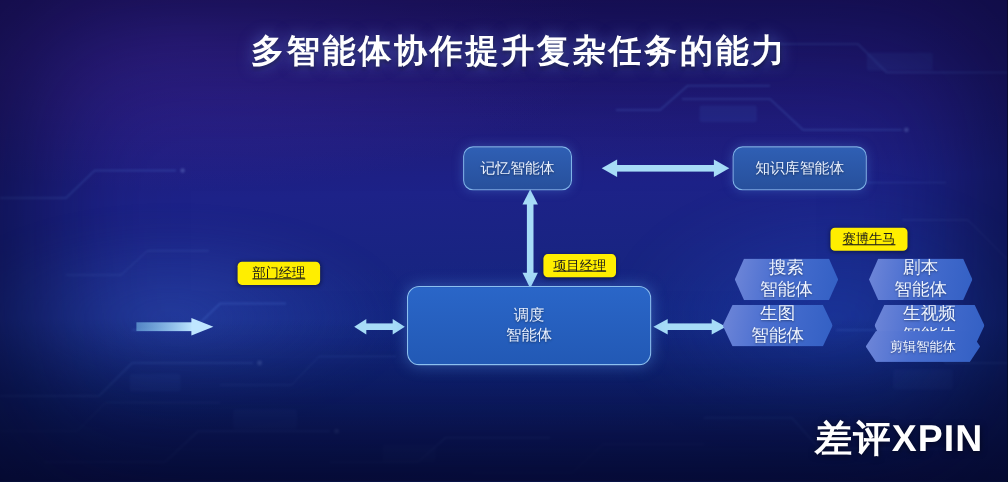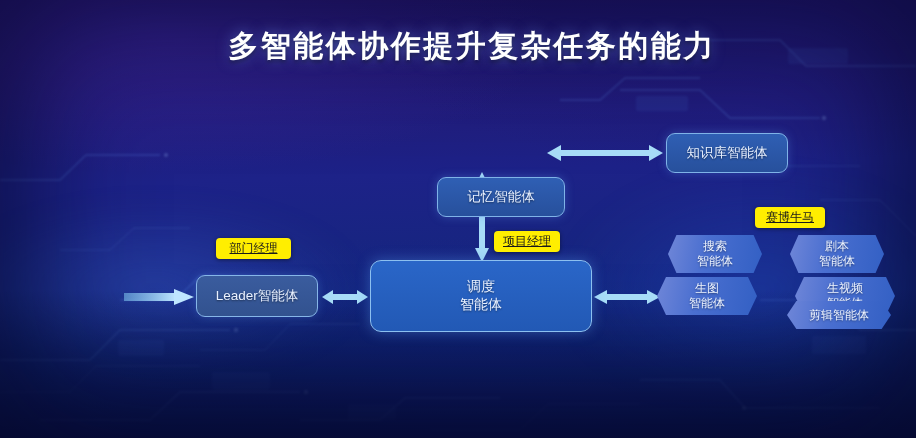--- a/index.html
+++ b/index.html
@@ -65,25 +65,24 @@
     align-items: center;
     justify-content: center;
     text-align: center;
     color: #e9f1ff;
     border-radius: 9px;
     border: 1px solid #7fb3e8;
     line-height: 1.28;
     text-shadow: 0 1px 2px rgba(0,0,0,0.45);
   }
   .node-mem {
-    left: 437px; top: 133px; width: 128px; height: 40px;
+    left: 421px; top: 133px; width: 99px; height: 40px;
     font-size: 13.5px;
     background: linear-gradient(180deg, #2f5fb4 0%, #27509c 100%);
     box-shadow: 0 0 10px rgba(90,150,230,0.35);
-    margin-top: 44px;
   }
   .node-kb {
     left: 666px; top: 133px; width: 122px; height: 40px;
     font-size: 13.5px;
     background: linear-gradient(180deg, #2f5fb4 0%, #27509c 100%);
     box-shadow: 0 0 10px rgba(90,150,230,0.35);
   }
   .node-leader {
     left: 196px; top: 275px; width: 122px; height: 42px;
     font-size: 13.5px;
@@ -131,21 +130,21 @@
   .tag-pm   { left: 494px; top: 231px; width: 66px; height: 21px; }
   .tag-cyber{ left: 755px; top: 207px; width: 70px; height: 21px; }
 
   
   .hex {
     position: absolute;
     box-sizing: border-box;
     display: flex; align-items: center; justify-content: center;
     text-align: center;
     color: #eef4ff;
-    font-size: 12px;
+    font-size: 16px;
     line-height: 1.25;
     background: linear-gradient(100deg, #6f86d8 0%, #4a6fd0 40%, #3360c4 100%);
     clip-path: polygon(9% 0%, 91% 0%, 100% 50%, 91% 100%, 9% 100%, 0% 50%);
     text-shadow: 0 1px 2px rgba(0,0,0,0.4);
   }
   .hex-wide { font-size: 12px; }
 
   .hex-search  { left: 668px; top: 235px; width: 94px; height: 38px; }
   .hex-script  { left: 790px; top: 235px; width: 94px; height: 38px; }
   .hex-image   { left: 657px; top: 277px; width: 100px; height: 38px; }
@@ -258,23 +257,20 @@
 
   <div class="arrow" style="left:594px; top:288px;">
     <svg width="66" height="18" viewBox="0 0 66 18" xmlns="http://www.w3.org/2000/svg">
       <rect x="11" y="6" width="44" height="6" fill="#a7dcf7"></rect>
       <polygon points="13,2 0,9 13,16" fill="#a7dcf7"></polygon>
       <polygon points="53,2 66,9 53,16" fill="#a7dcf7"></polygon>
     </svg>
   </div>
 
 
-  <div class="node node-leader">
-    <span>Leader智能体</span>
-  </div>
 
   <div class="node node-dispatch">
     <span>
       <span class="two-line">调度</span>
       <span class="two-line">智能体</span>
     </span>
   </div>
 
   <div class="node node-mem">
     <span>记忆智能体</span>
@@ -315,14 +311,15 @@
   <div class="hex hex-video">
     <span>
       <span style="display:block">生视频</span>
       <span style="display:block">智能体</span>
     </span>
   </div>
   <div class="hex hex-edit hex-wide">
     <span>剪辑智能体</span>
   </div>
 
+  <div class="watermark">差评XPIN</div>
 
 </div>
 
 </body></html>

